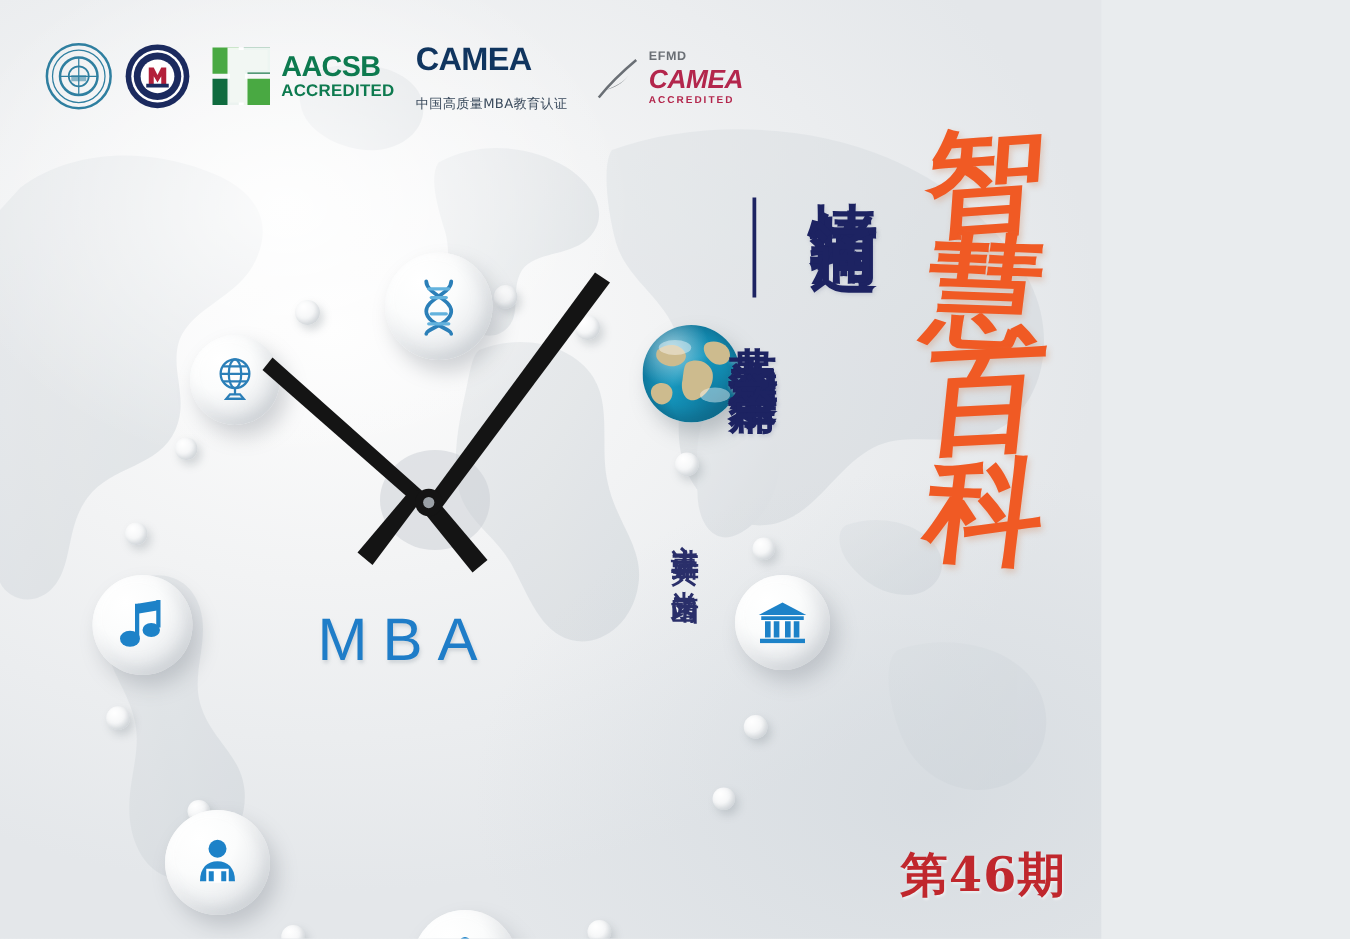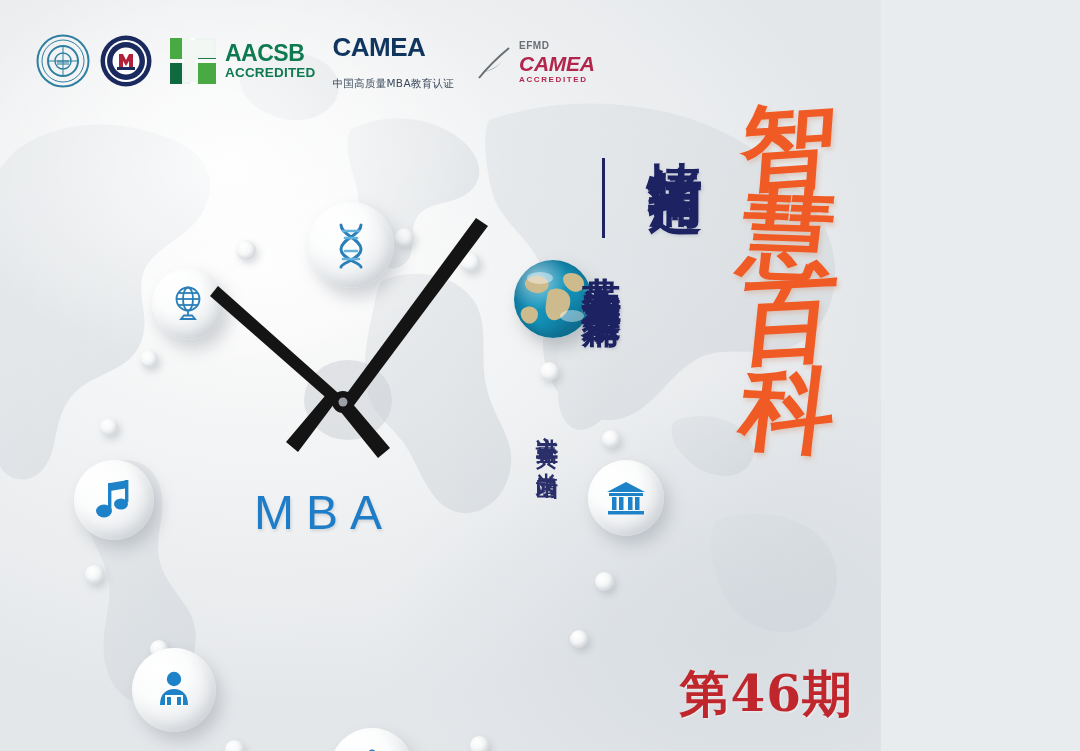--- a/index.html
+++ b/index.html
@@ -168,21 +168,21 @@
     position:absolute; right:322px; top:418px;
     writing-mode:vertical-rl; text-orientation:upright;
     font-family:"DejaVu Sans", sans-serif;
     font-size:22px; font-weight:bold; color:#2a2f6a;
     letter-spacing:3px; line-height:1.1;
   }
 
   .issue {
     position:absolute; right:28px; bottom:32px;
     font-family:"DejaVu Serif", serif;
-    font-size:50px; font-weight:bold; color:#c0272d;
+    font-size:38px; font-weight:bold; color:#c0272d;
     letter-spacing:1px; line-height:1;
     text-shadow:1px 1px 2px rgba(255,255,255,.5);
     margin-left:48px;
   }
 </style>
 </head>
 <body>
 
 <div id="poster">
 

